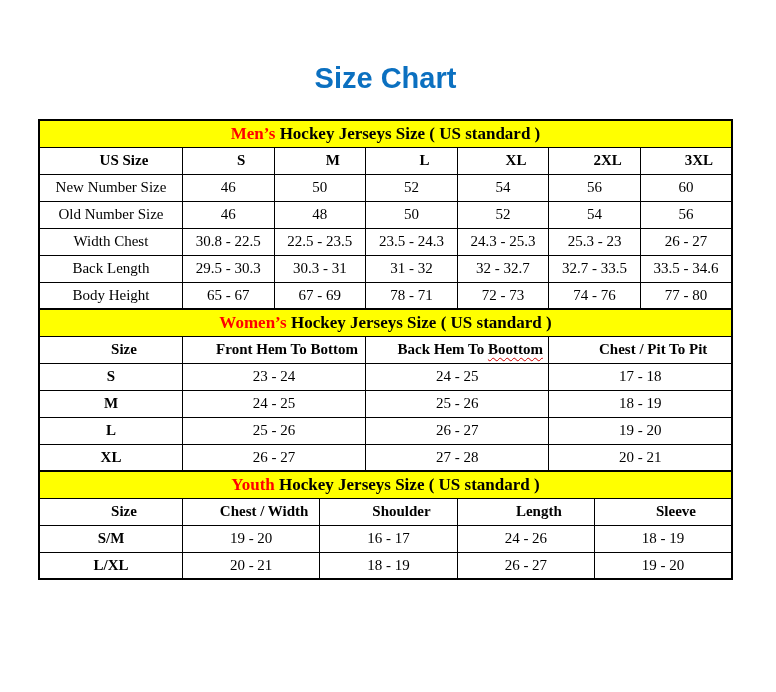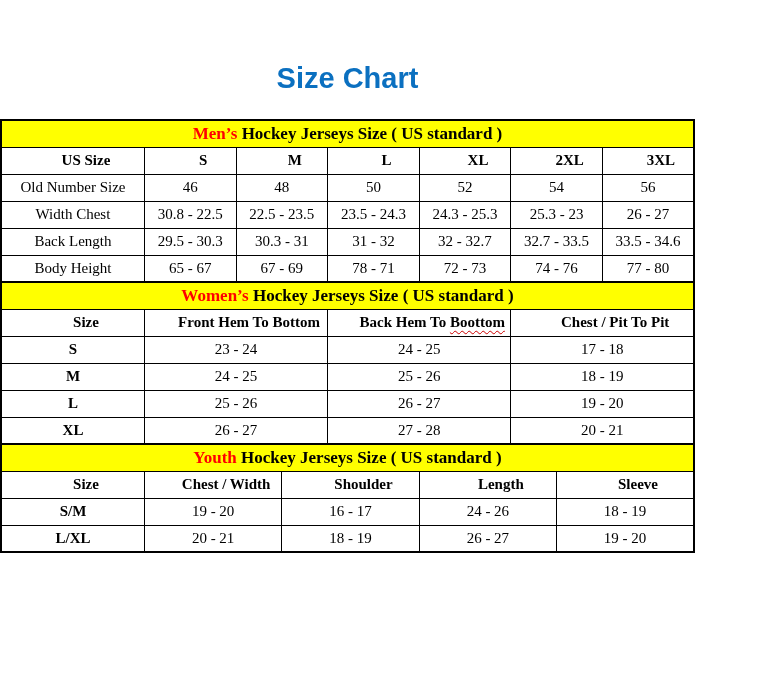--- a/index.html
+++ b/index.html
@@ -12,20 +12,21 @@
   * { box-sizing: border-box; }
   html, body {
     margin: 0; padding: 0;
     width: 776px; height: 692px;
     background: #ffffff;
     font-family: "Liberation Sans", sans-serif;
     overflow: hidden;
   }
   .content {
     width: 695px;
+    margin-left: 38px;
   }
   h1.page-title {
     margin: 58px 0 0 0;
     padding: 0;
     text-align: center;
     color: var(--title-blue);
     font-size: 29px;
     line-height: 40px;
     font-weight: bold;
     letter-spacing: 0px;
@@ -91,20 +92,29 @@
           <tr>
             <th><span>US Size</span></th>
             <th><span>S</span></th>
             <th><span>M</span></th>
             <th><span>L</span></th>
             <th><span>XL</span></th>
             <th><span>2XL</span></th>
             <th><span>3XL</span></th>
           </tr>
           <tr>
+            <td class="row-label">New Number Size</td>
+            <td>46</td>
+            <td>50</td>
+            <td>52</td>
+            <td>54</td>
+            <td>56</td>
+            <td>60</td>
+          </tr>
+          <tr>
             <td class="row-label">Old Number Size</td>
             <td>46</td>
             <td>48</td>
             <td>50</td>
             <td>52</td>
             <td>54</td>
             <td>56</td>
           </tr>
           <tr>
             <td class="row-label">Width Chest</td>

